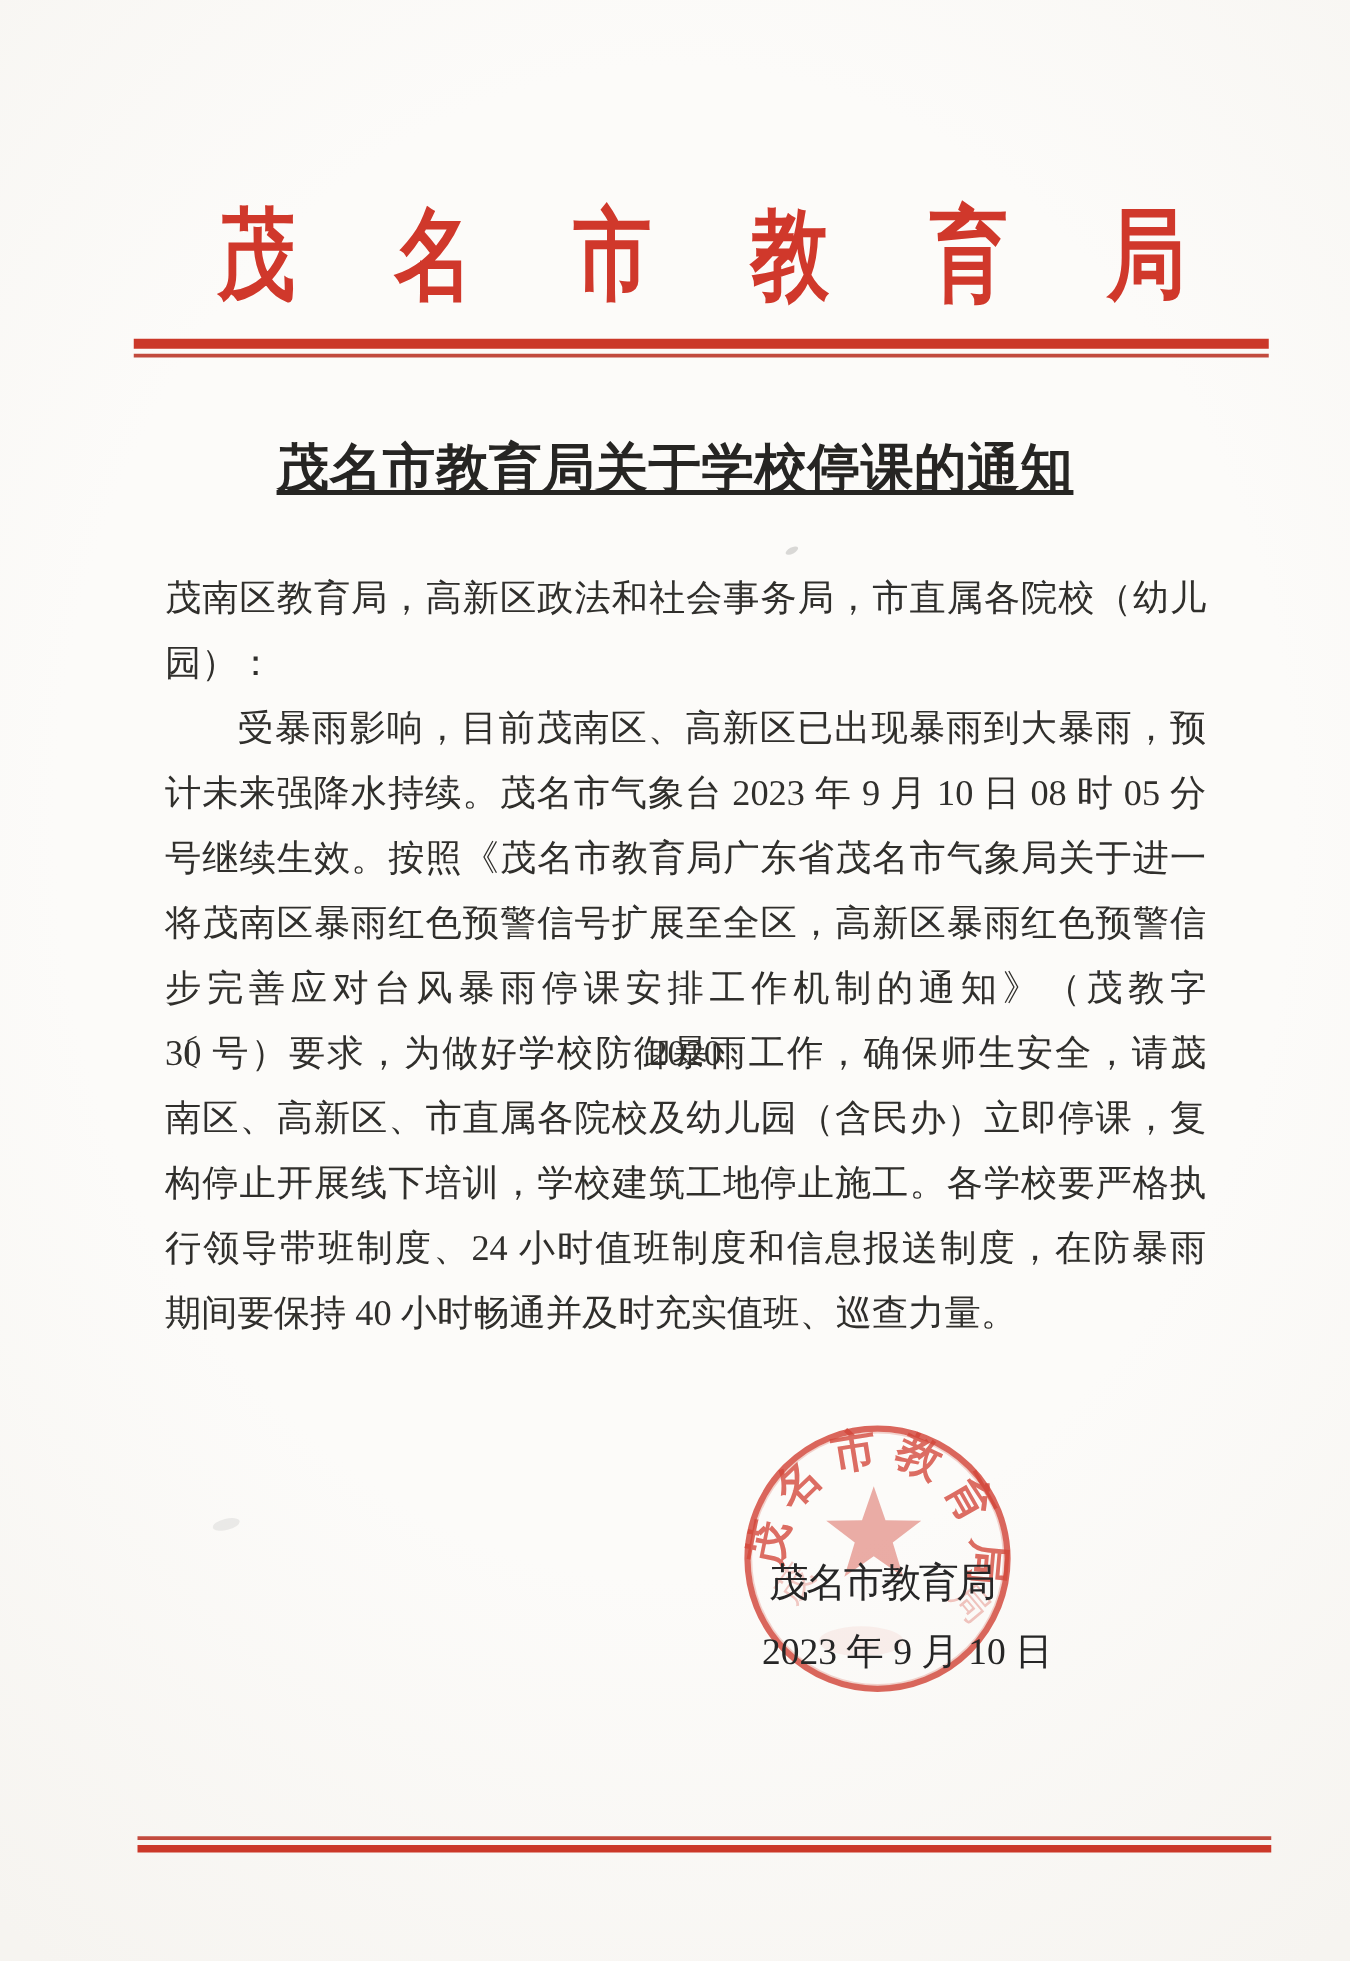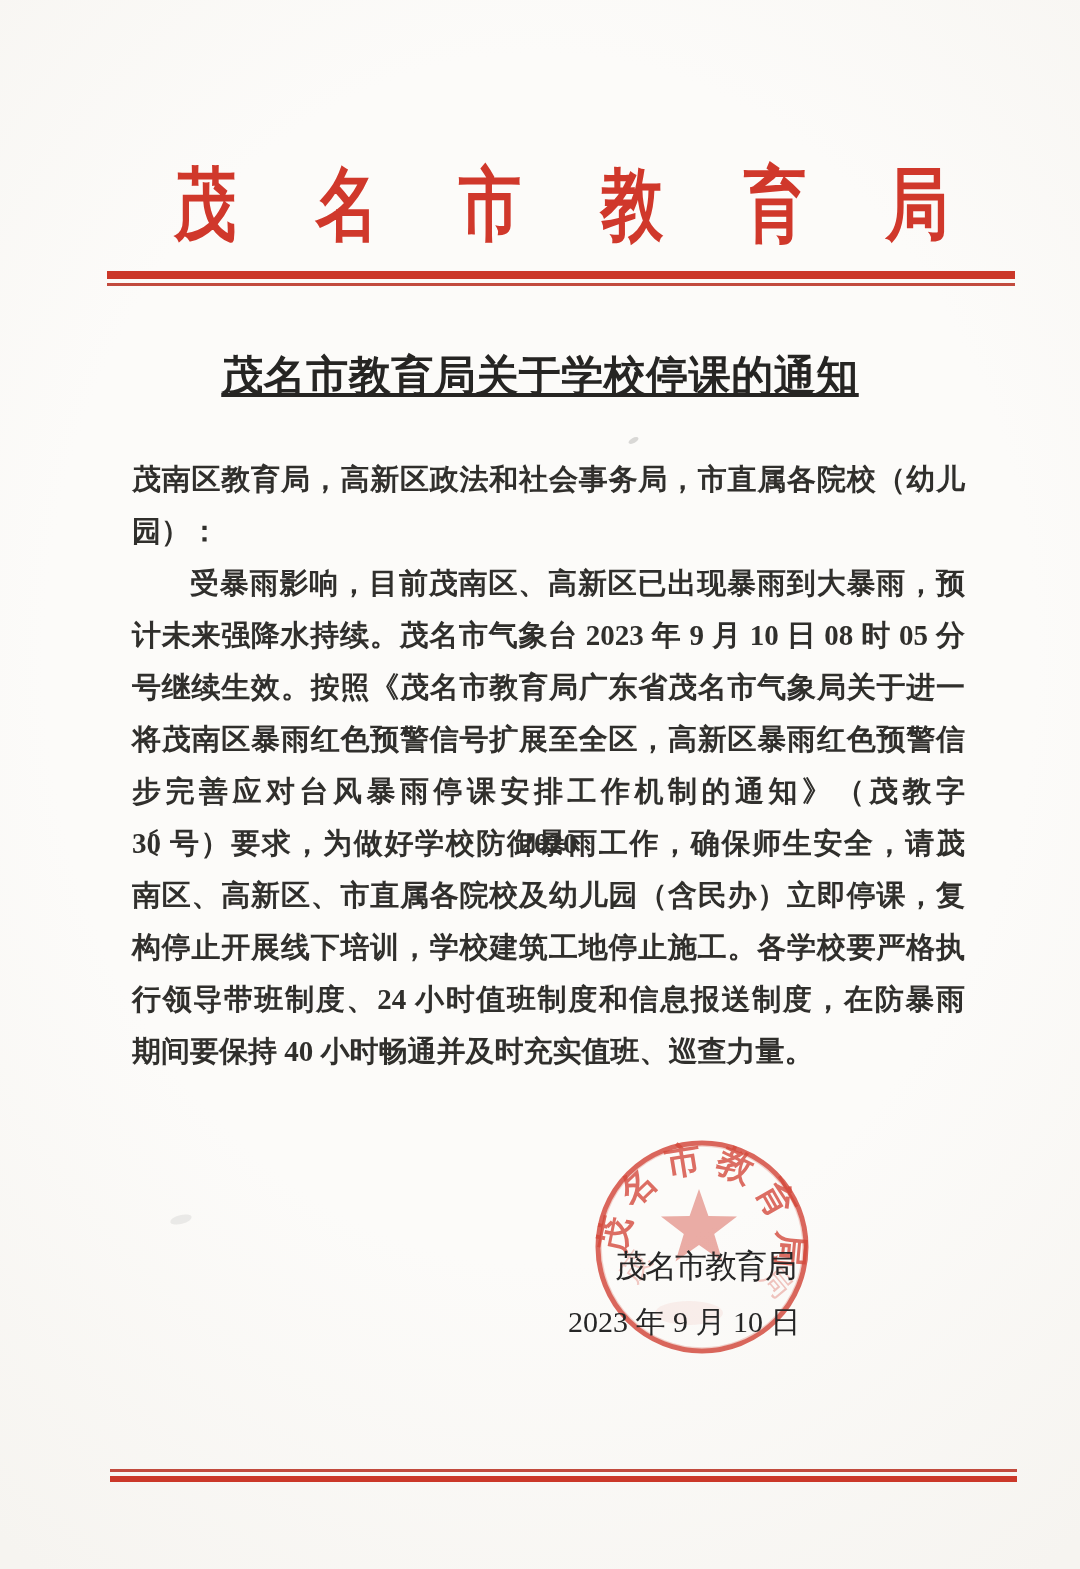--- a/index.html
+++ b/index.html
@@ -33,36 +33,36 @@
     position:absolute;left:0;top:346px;width:1080px;height:60px;
     text-align:center;font-size:42px;line-height:60px;font-weight:700;
     color:#262523;letter-spacing:0.5px;text-decoration:underline;
   }
   .body-lines{
     position:absolute;left:132px;top:453px;width:833px;
     font-size:29px;color:#302f2c;
   }
   .body-lines .line{
     height:52px;line-height:52px;
-    text-align:justify;text-align-last:justify;font-weight:bold;
+    text-align:justify;text-align-last:justify;
   }
   .body-lines .line.noj{text-align:left;text-align-last:left;}
   .body-lines .line.ind{text-indent:58px;}
   .seal{
     position:absolute;left:589px;top:1137px;width:226px;height:226px;
     mix-blend-mode:multiply;
   }
   .sig{
     position:absolute;left:570px;top:1245px;width:270px;height:42px;
     text-align:center;font-size:32px;line-height:42px;color:#262626;
     letter-spacing:-2px;z-index:3;
   }
   .date{
     position:absolute;left:568px;top:1301px;width:274px;height:42px;
-    text-align:left;font-size:30px;line-height:42px;color:#262626;z-index:3;
+    text-align:right;font-size:30px;line-height:42px;color:#262626;z-index:3;
   }
   .speck{position:absolute;border-radius:50%;}
   .speck.s1{left:628px;top:438px;width:11px;height:5px;background:rgba(125,125,125,.28);transform:rotate(-28deg);}
   .speck.s2{left:170px;top:1215px;width:22px;height:9px;background:rgba(150,150,148,.16);transform:rotate(-14deg);}
 </style>
 </head>
 <body>
 
 <div class="page">
 

